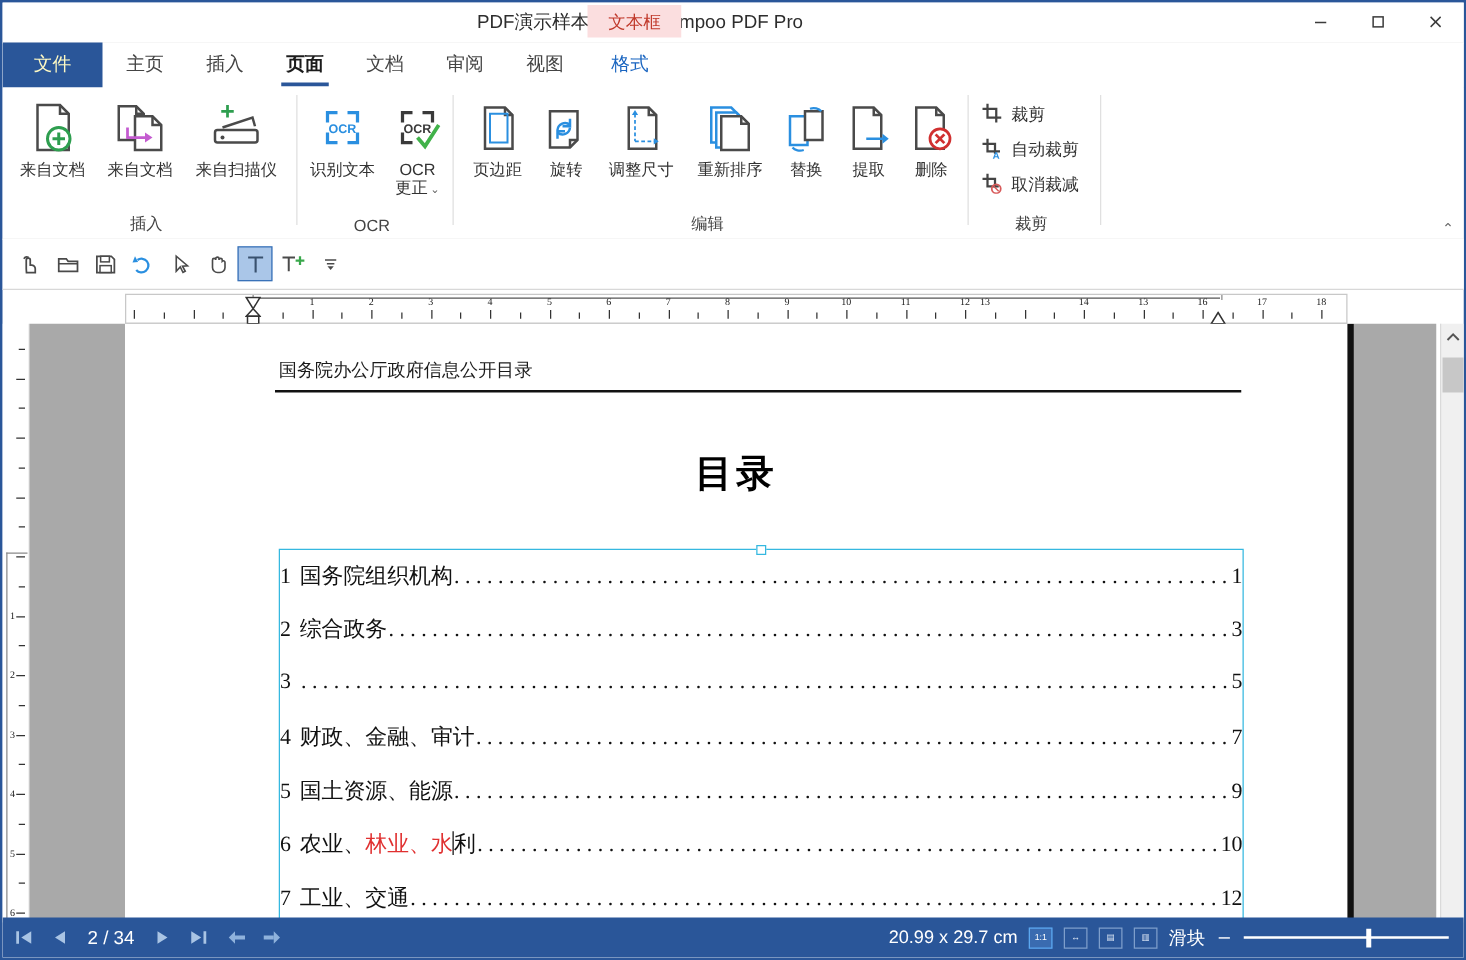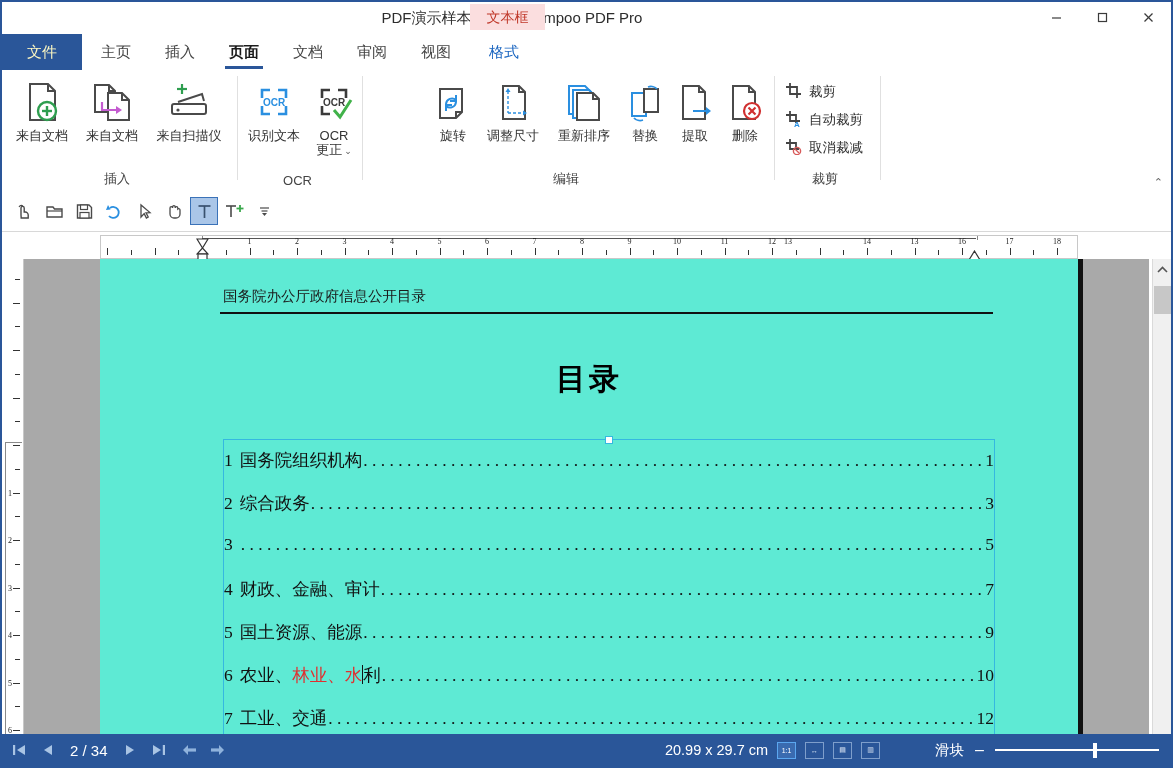--- a/index.html
+++ b/index.html
@@ -76,21 +76,21 @@
   .vtickmin{width:5px;}
   .vnum{position:absolute;right:11px;font-size:8px;color:#222;transform:translateY(-50%);
         font-family:"Liberation Serif",serif;}
 
   .indent-top{position:absolute;left:194px;top:233px;width:13px;height:11px;}
   .indent-bot{position:absolute;left:194px;top:245px;width:13px;height:13px;}
   .indent-right{position:absolute;left:966px;top:245px;width:13px;height:11px;}
 
   
   .docarea{position:absolute;left:22px;top:257px;width:1125px;height:479px;background:#a9a9a9;overflow:hidden;}
-  .page{position:absolute;left:76px;top:0;width:978px;height:479px;background:#5eead4;}
+  .page{position:absolute;left:76px;top:0;width:978px;height:479px;background:#ffffff;}
   .page-shadow{position:absolute;left:1054px;top:0;width:5px;height:479px;background:#111;}
 
   .doc-header{position:absolute;left:123px;top:28px;font-size:14.5px;color:#1a1a1a;
               font-family:"Liberation Serif","DejaVu Serif",serif;}
   .doc-rule{position:absolute;left:120px;top:53px;width:773px;height:2px;background:#111;}
   .doc-title{position:absolute;left:0;top:100px;width:978px;text-align:center;font-size:30px;
              font-weight:bold;color:#000;font-family:"Liberation Serif","DejaVu Serif",serif;
              letter-spacing:3px;}
 
   .selbox{position:absolute;left:123px;top:180px;width:772px;height:300px;
@@ -120,21 +120,21 @@
   .status{position:absolute;left:0;bottom:0;width:1169px;height:32px;background:#2a5699;
           display:flex;align-items:center;color:#fff;font-size:14px;}
   .navgrp{display:flex;align-items:center;gap:11px;padding-left:9px;}
   .navbtn{display:flex;align-items:center;justify-content:center;width:17px;height:17px;}
   .pageind{font-size:15px;color:#fff;padding:0 3px;}
   .statright{margin-left:auto;display:flex;align-items:center;gap:9px;padding-right:12px;}
   .dims{font-size:14.5px;}
   .vmode{width:19px;height:17px;border:1px solid #7e9ecb;box-sizing:border-box;
          display:flex;align-items:center;justify-content:center;font-size:7px;color:#dce7f5;}
   .vmode.sel{border:1.6px solid #5ba7f0;background:#3a6bb0;color:#fff;}
-  .slider-lbl{font-size:14.5px;margin-left:46px;}
+  .slider-lbl{font-size:14.5px;}
   .minus{font-size:16px;padding:0 2px;}
   .slider{position:relative;width:164px;height:14px;}
   .slider .track{position:absolute;left:0;top:6px;width:164px;height:2px;background:#fff;}
   .slider .knob{position:absolute;left:98px;top:0;width:4px;height:15px;background:#fff;}
 </style>
 </head>
 <body>
 
 <div id="app">
 
@@ -244,20 +244,30 @@
           </svg>
         </div>
         <div class="lbl">OCR</div>
         <div class="lbl" style="margin-top:-1px;"><span>更正</span><span class="chev" style="font-size:9px;margin-left:2px;">⌄</span></div>
       </div>
       <div class="glabel" style="left:0;width:119px;">OCR</div>
       <div class="sep"></div>
     </div>
 
     <div class="rgroup" style="left:361px;width:412px;">
+      <div class="bigbtn" style="left:6px;width:58px;">
+        <div class="ico">
+          <svg width="38" height="44" viewBox="0 0 38 44">
+            <path d="M9 6 H25 L31 12 V39 H9 Z" fill="#fff" stroke="#4a4a4a" stroke-width="2"></path>
+            <path d="M25 6 V12 H31" fill="none" stroke="#4a4a4a" stroke-width="2"></path>
+            <rect x="13" y="11" width="14" height="23" fill="none" stroke="#2a8fe0" stroke-width="1.6"></rect>
+          </svg>
+        </div>
+        <div class="lbl">页边距</div>
+      </div>
       <div class="bigbtn" style="left:66px;width:48px;">
         <div class="ico">
           <svg width="38" height="44" viewBox="0 0 38 44">
             <path d="M6 9 H28 V32 L22 38 H6 Z" fill="#fff" stroke="#4a4a4a" stroke-width="2"></path>
             <path d="M28 32 H22 V38" fill="none" stroke="#4a4a4a" stroke-width="2"></path>
             <path d="M12 24 a6 6 0 0 1 10 -4" fill="none" stroke="#2a8fe0" stroke-width="2"></path>
             <path d="M22 15 v6 h-6" fill="none" stroke="#2a8fe0" stroke-width="2"></path>
             <path d="M22 22 a6 6 0 0 1 -10 4" fill="none" stroke="#2a8fe0" stroke-width="2"></path>
             <path d="M12 31 v-6 h6" fill="none" stroke="#2a8fe0" stroke-width="2"></path>
           </svg>

